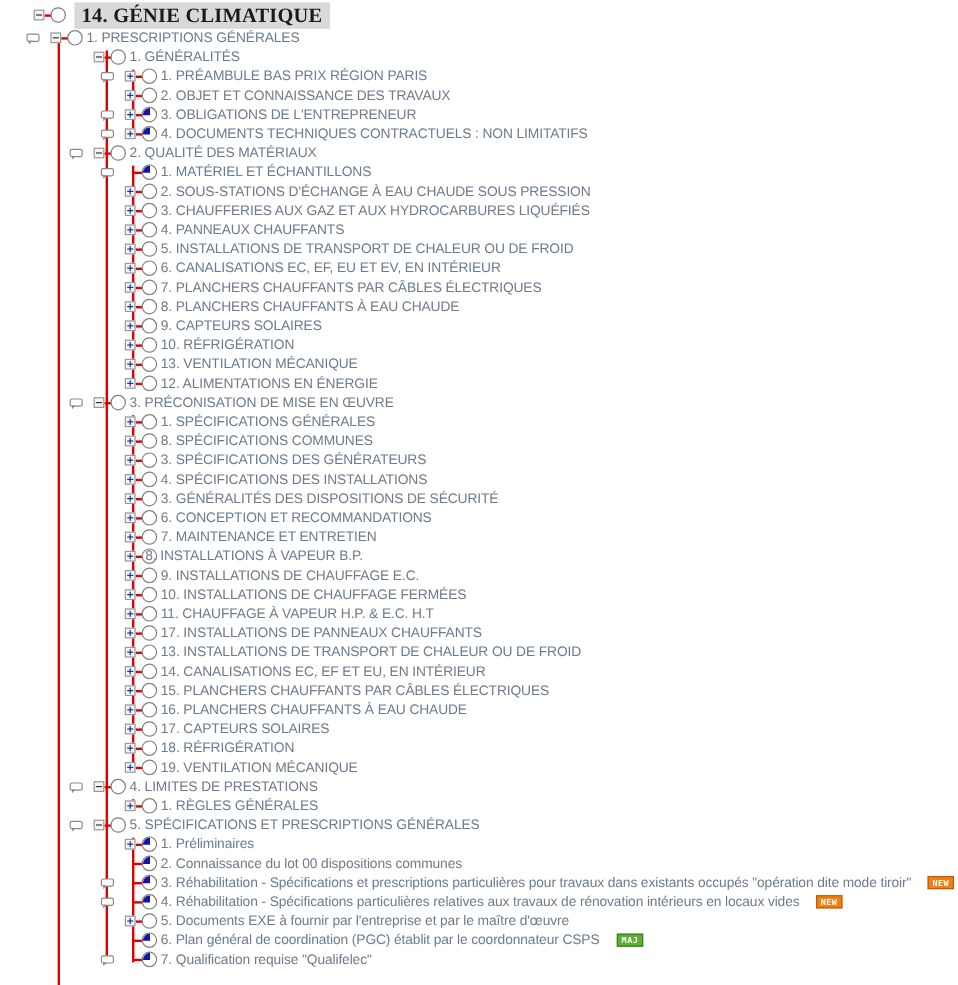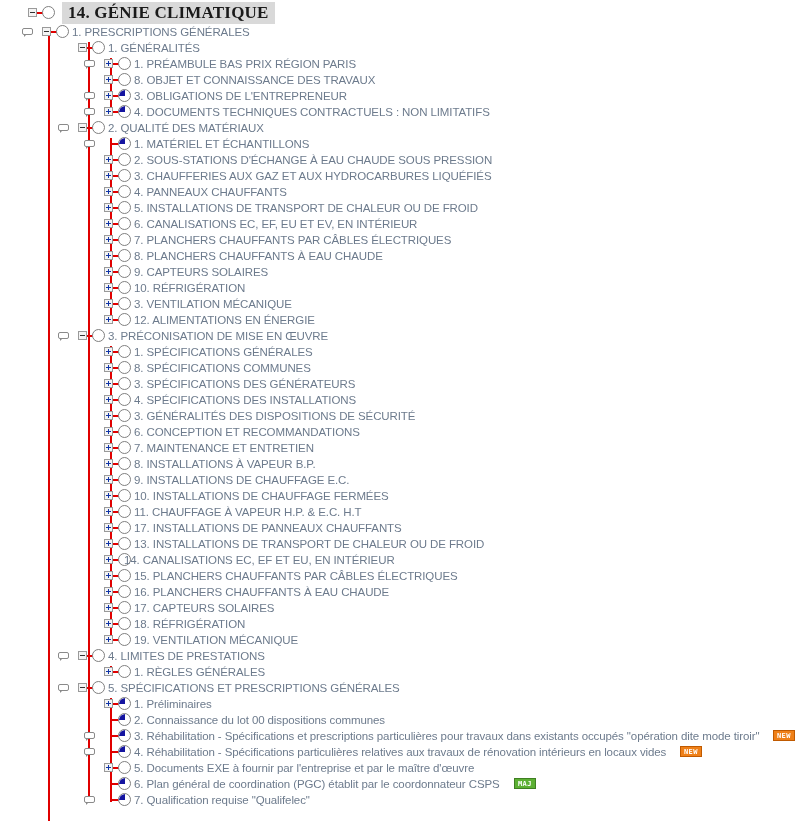--- a/index.html
+++ b/index.html
@@ -136,21 +136,21 @@
         <u></u>
       </span>
       <span class="exp plus" style="left: 104px; top: 3px;"></span>
       <span class="circ" style="left: 118px; top: 1px;"></span>
       <span class="lbl" style="left: 134px;">1. PRÉAMBULE BAS PRIX RÉGION PARIS</span>
     </div>
     <div class="hline" style="left: 113px; top: 79px; width: 7px;"></div>
     <div class="row" style="top: 72px;">
       <span class="exp plus" style="left: 104px; top: 3px;"></span>
       <span class="circ" style="left: 118px; top: 1px;"></span>
-      <span class="lbl" style="left: 134px;">8. OBJET ET CONNAISSANCE DES TRAVAUX</span>
+      <span class="lbl" style="left: 134px;">2. OBJET ET CONNAISSANCE DES TRAVAUX</span>
     </div>
     <div class="hline" style="left: 113px; top: 95px; width: 7px;"></div>
     <div class="row" style="top: 88px;">
       <span class="bub" style="left: 84px; top: 4px;">
         <i></i>
         <u></u>
       </span>
       <span class="exp plus" style="left: 104px; top: 3px;"></span>
       <span class="circ q2" style="left: 118px; top: 1px;"></span>
       <span class="lbl" style="left: 134px;">3. OBLIGATIONS DE L'ENTREPRENEUR</span>
@@ -235,21 +235,21 @@
     <div class="hline" style="left: 113px; top: 287px; width: 7px;"></div>
     <div class="row" style="top: 280px;">
       <span class="exp plus" style="left: 104px; top: 3px;"></span>
       <span class="circ" style="left: 118px; top: 1px;"></span>
       <span class="lbl" style="left: 134px;">10. RÉFRIGÉRATION</span>
     </div>
     <div class="hline" style="left: 113px; top: 303px; width: 7px;"></div>
     <div class="row" style="top: 296px;">
       <span class="exp plus" style="left: 104px; top: 3px;"></span>
       <span class="circ" style="left: 118px; top: 1px;"></span>
-      <span class="lbl" style="left: 134px;">3. VENTILATION MÉCANIQUE</span>
+      <span class="lbl" style="left: 134px;">13. VENTILATION MÉCANIQUE</span>
     </div>
     <div class="hline" style="left: 113px; top: 319px; width: 7px;"></div>
     <div class="row" style="top: 312px;">
       <span class="exp plus" style="left: 104px; top: 3px;"></span>
       <span class="circ" style="left: 118px; top: 1px;"></span>
       <span class="lbl" style="left: 134px;">12. ALIMENTATIONS EN ÉNERGIE</span>
     </div>
     <div class="hline" style="left: 87px; top: 335px; width: 7px;"></div>
     <div class="row" style="top: 328px;">
       <span class="bub" style="left: 58px; top: 4px;">
@@ -299,21 +299,21 @@
     <div class="hline" style="left: 113px; top: 447px; width: 7px;"></div>
     <div class="row" style="top: 440px;">
       <span class="exp plus" style="left: 104px; top: 3px;"></span>
       <span class="circ" style="left: 118px; top: 1px;"></span>
       <span class="lbl" style="left: 134px;">7. MAINTENANCE ET ENTRETIEN</span>
     </div>
     <div class="hline" style="left: 113px; top: 463px; width: 7px;"></div>
     <div class="row" style="top: 456px;">
       <span class="exp plus" style="left: 104px; top: 3px;"></span>
       <span class="circ" style="left: 118px; top: 1px;"></span>
-      <span class="lbl" style="left: 134px;">8. INSTALLATIONS À VAPEUR B.P.</span>
+      <span class="lbl" style="left: 121px;">8. INSTALLATIONS À VAPEUR B.P.</span>
     </div>
     <div class="hline" style="left: 113px; top: 479px; width: 7px;"></div>
     <div class="row" style="top: 472px;">
       <span class="exp plus" style="left: 104px; top: 3px;"></span>
       <span class="circ" style="left: 118px; top: 1px;"></span>
       <span class="lbl" style="left: 134px;">9. INSTALLATIONS DE CHAUFFAGE E.C.</span>
     </div>
     <div class="hline" style="left: 113px; top: 495px; width: 7px;"></div>
     <div class="row" style="top: 488px;">
       <span class="exp plus" style="left: 104px; top: 3px;"></span>
@@ -335,21 +335,21 @@
     <div class="hline" style="left: 113px; top: 543px; width: 7px;"></div>
     <div class="row" style="top: 536px;">
       <span class="exp plus" style="left: 104px; top: 3px;"></span>
       <span class="circ" style="left: 118px; top: 1px;"></span>
       <span class="lbl" style="left: 134px;">13. INSTALLATIONS DE TRANSPORT DE CHALEUR OU DE FROID</span>
     </div>
     <div class="hline" style="left: 113px; top: 559px; width: 7px;"></div>
     <div class="row" style="top: 552px;">
       <span class="exp plus" style="left: 104px; top: 3px;"></span>
       <span class="circ" style="left: 118px; top: 1px;"></span>
-      <span class="lbl" style="left: 124px;">14. CANALISATIONS EC, EF ET EU, EN INTÉRIEUR</span>
+      <span class="lbl" style="left: 134px;">14. CANALISATIONS EC, EF ET EU, EN INTÉRIEUR</span>
     </div>
     <div class="hline" style="left: 113px; top: 575px; width: 7px;"></div>
     <div class="row" style="top: 568px;">
       <span class="exp plus" style="left: 104px; top: 3px;"></span>
       <span class="circ" style="left: 118px; top: 1px;"></span>
       <span class="lbl" style="left: 134px;">15. PLANCHERS CHAUFFANTS  PAR CÂBLES ÉLECTRIQUES</span>
     </div>
     <div class="hline" style="left: 113px; top: 591px; width: 7px;"></div>
     <div class="row" style="top: 584px;">
       <span class="exp plus" style="left: 104px; top: 3px;"></span>

